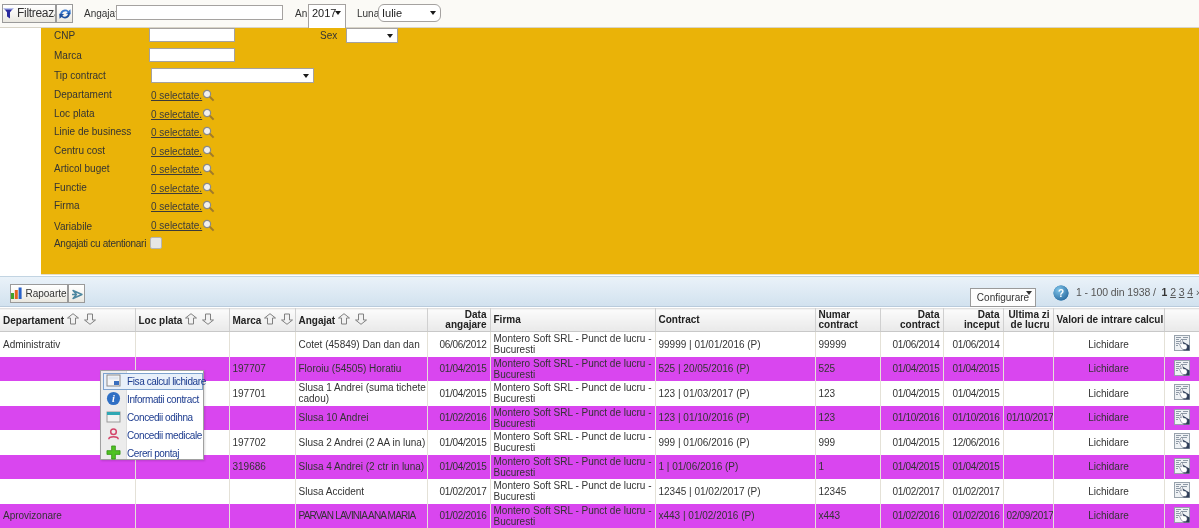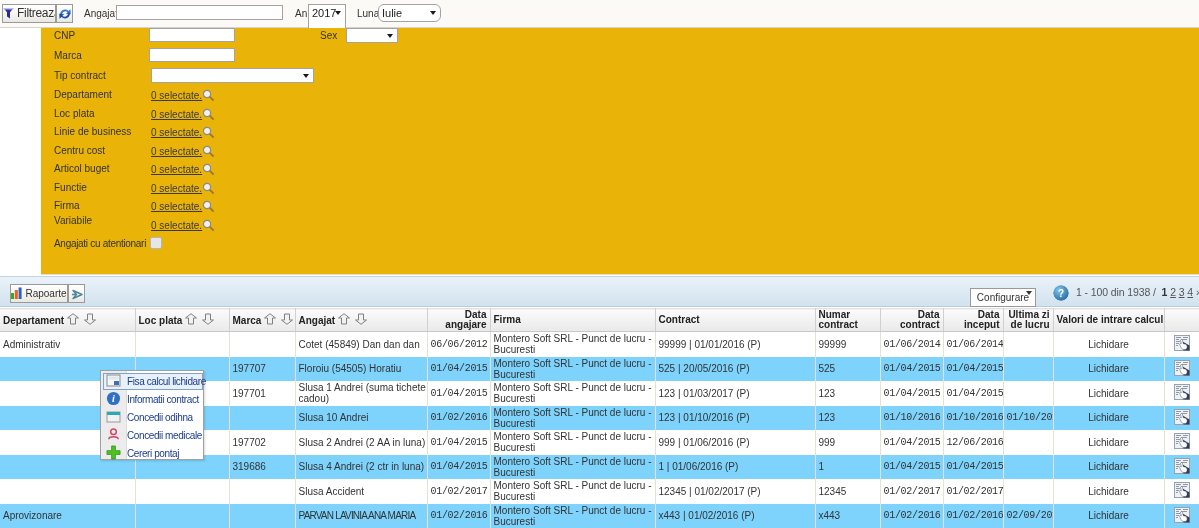--- a/index.html
+++ b/index.html
@@ -23,22 +23,22 @@
 
 
 #bluebar { position:absolute; left:0; top:276px; width:1199px; height:31px; background:linear-gradient(#eaf2f9,#d2e2ef); border-top:1px solid #c2d4e2; border-bottom:1px solid #b9cbdc; }
 
 
 #grid { position:absolute; left:0; top:308px; width:1199px; border-collapse:collapse; table-layout:fixed; }
 #grid th { background:linear-gradient(#fbfbfb,#e9e9e9); font-weight:bold; font-size:10px; color:#222; text-align:left; vertical-align:middle; padding:0 3px; border-right:1px solid #d0d0d0; border-top:1px solid #e0e0e0; border-bottom:1px solid #c8c8c8; height:23px; line-height:10px; white-space:nowrap; overflow:hidden; }
 #grid td { font-size:10px; color:#333; vertical-align:middle; padding:0 3px; border-right:1px solid #e4e1d7; line-height:11px; height:24px; overflow:hidden; white-space:nowrap; }
 #grid tr:nth-child(even) td { height:25px; }
 #grid tr.odd td { background:#fff; }
-#grid tr.even td { background:#7dd3fc; }
-#grid th.rt, #grid td.rt { text-align:right; } #grid td.rt, #grid td.dt { letter-spacing:-0.3px;font-family:Liberation Mono, monospace; }
+#grid tr.even td { background:#d946ef; }
+#grid th.rt, #grid td.rt { text-align:right; } #grid td.rt, #grid td.dt { letter-spacing:-0.3px; }
 .ctr { text-align:center; }
 .lich { color:#5a6a7d; }
 .sorts { display:inline-block; vertical-align:-1px; margin-left:2px; }
 
 
 #menu { position:absolute; left:100px; top:370px; width:104px; height:90px; background:#fff; border:1px solid #a0a0a0; box-shadow:1px 1px 2px rgba(0,0,0,0.15); }
 #menu .gut { position:absolute; left:0; top:0; width:26px; height:100%; background:#ececec; border-right:1px solid #ddd; }
 #menu .mi { position:absolute; left:1px; width:100px; height:17px; color:#1d3c8f; font-size:10px; line-height:17px; white-space:nowrap;padding-left:20px; }
 #menu .mi .ic { position:absolute; left:4px; top:0px; width:17px; height:17px; }
 #menu .mi .tx2 { position:absolute; left:25px; top:0; letter-spacing:-0.4px; }
@@ -104,21 +104,21 @@
   <label class="lb" style="left:13px; top:154px;">Functie</label>
   <span style="position:absolute; left:110px; top:154px;"><a class="lnk">0 selectate.</a><svg width="13" height="13" viewBox="0 0 13 13" style="vertical-align:-3px;">
         <circle cx="5" cy="5" r="3.6" fill="#f2f0ec" stroke="#8a8a8a" stroke-width="1.2"></circle>
         <line x1="7.8" y1="7.8" x2="11.6" y2="11.6" stroke="#a07a2a" stroke-width="2"></line>
       </svg></span>
   <label class="lb" style="left:13px; top:172px;">Firma</label>
   <span style="position:absolute; left:110px; top:172px;"><a class="lnk">0 selectate.</a><svg width="13" height="13" viewBox="0 0 13 13" style="vertical-align:-3px;">
         <circle cx="5" cy="5" r="3.6" fill="#f2f0ec" stroke="#8a8a8a" stroke-width="1.2"></circle>
         <line x1="7.8" y1="7.8" x2="11.6" y2="11.6" stroke="#a07a2a" stroke-width="2"></line>
       </svg></span>
-  <label class="lb" style="left:13px; top:187px;">Variabile</label>
+  <label class="lb" style="left:13px; top:193px;">Variabile</label>
   <span style="position:absolute; left:110px; top:191px;"><a class="lnk">0 selectate.</a><svg width="13" height="13" viewBox="0 0 13 13" style="vertical-align:-3px;">
         <circle cx="5" cy="5" r="3.6" fill="#f2f0ec" stroke="#8a8a8a" stroke-width="1.2"></circle>
         <line x1="7.8" y1="7.8" x2="11.6" y2="11.6" stroke="#a07a2a" stroke-width="2"></line>
       </svg></span>
 
   <label class="lb" style="left:13px; top:210px; letter-spacing:-0.3px;">Angajati cu atentionari</label>
   <span style="position:absolute; left:109px; top:209px; width:12px; height:12px; background:#e6e6e6; border:1px solid #b5b5b5; border-radius:2px;"></span>
 </div>
 
 <div id="bluebar">

